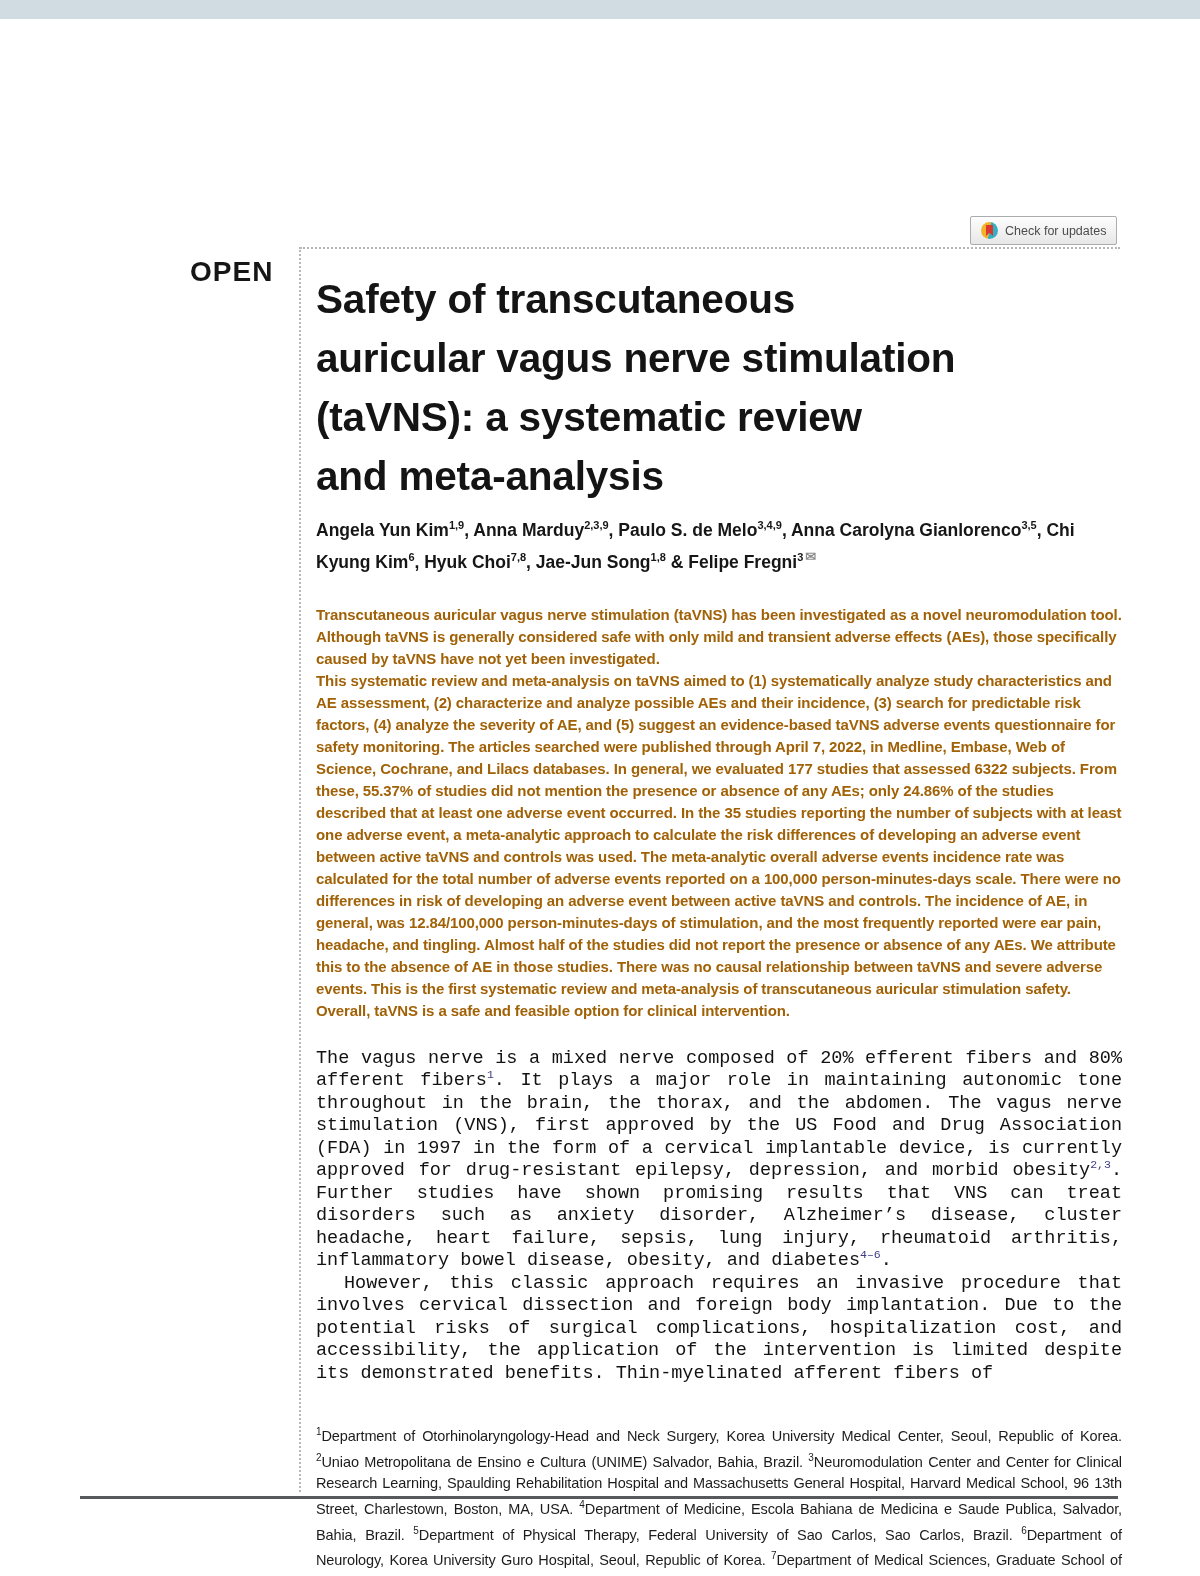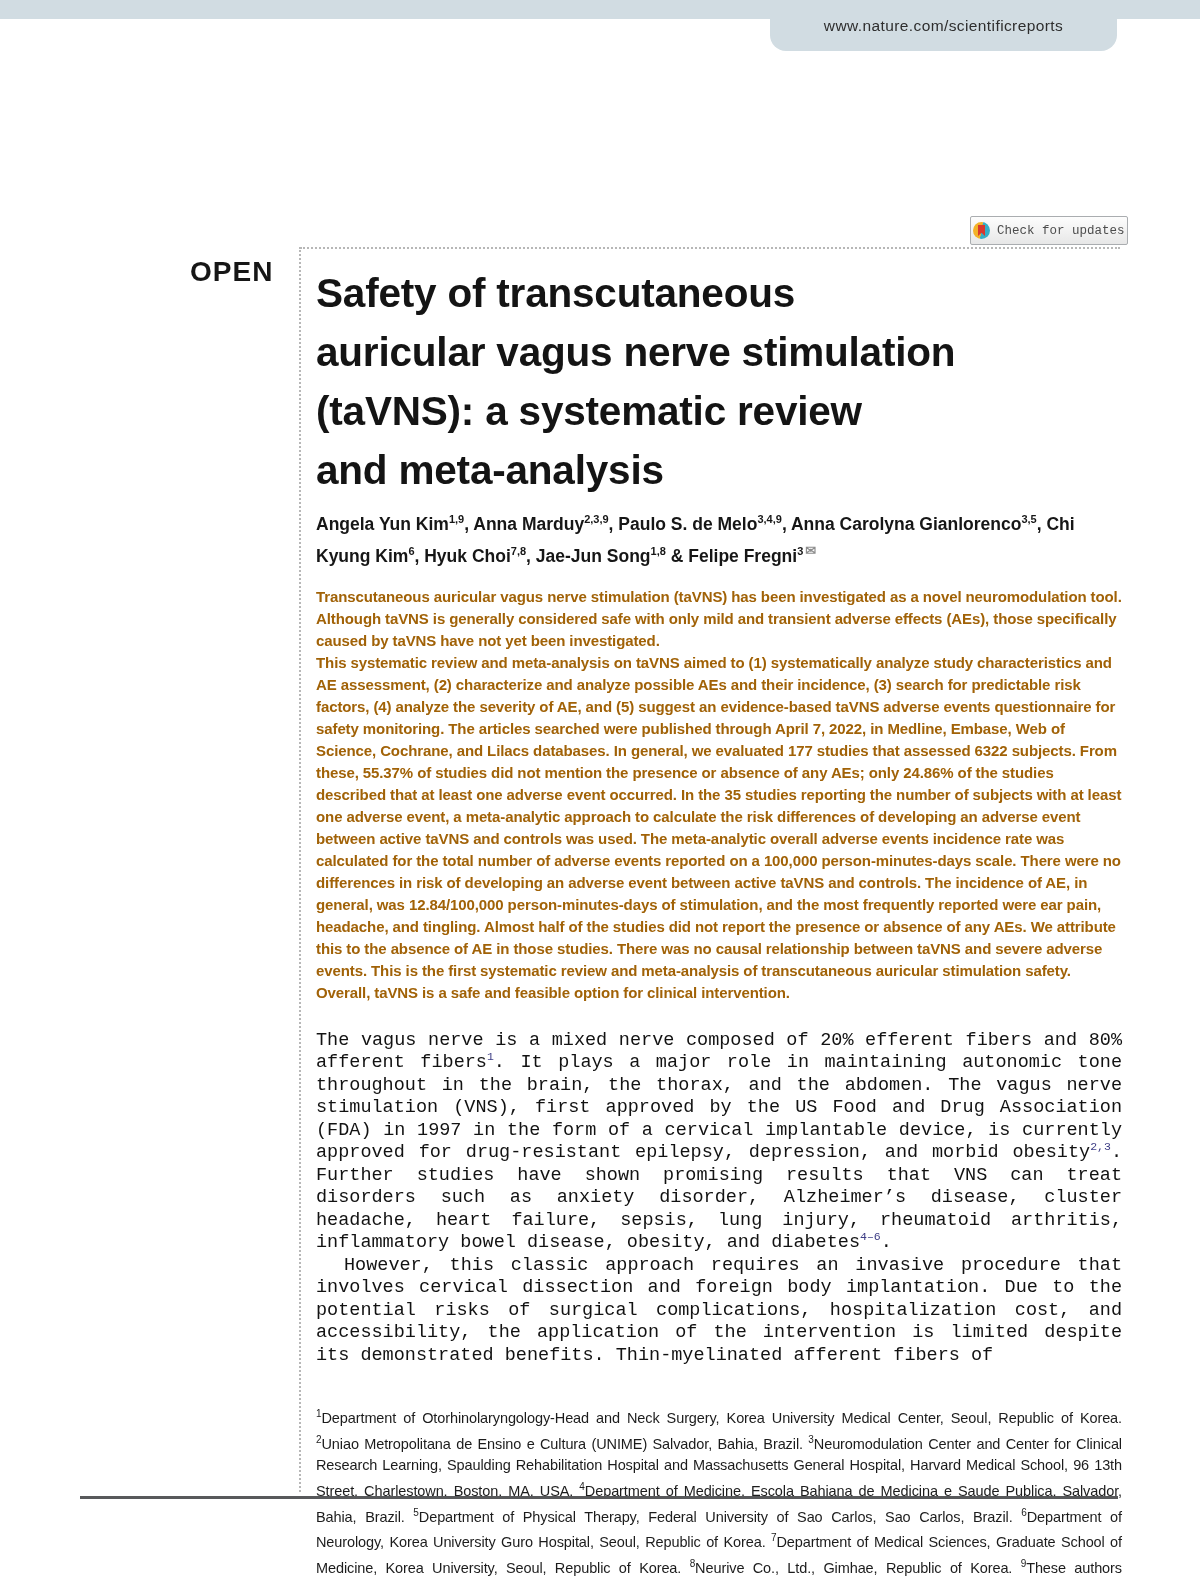--- a/index.html
+++ b/index.html
@@ -8,35 +8,35 @@
   
   .top-strip{position:absolute;left:0;top:0;width:1200px;height:19px;background:#d1dce2;}
   .url-tab{position:absolute;left:770px;top:0;width:347px;height:51px;background:#d1dce2;
            border-radius:0 0 16px 16px;display:flex;align-items:center;justify-content:center;cursor:pointer;}
   .url-tab span{font-size:15.5px;letter-spacing:.4px;color:#2e2e2e;}
   .logo{position:absolute;left:83px;top:96px;font-size:53px;color:#111;white-space:nowrap;}
   .logo .lb{font-weight:900;letter-spacing:-2px;}
   .logo .ll{font-weight:400;letter-spacing:-1px;margin-left:10px;}
   
   .badge{position:absolute;left:970px;top:216px;height:29px;display:flex;align-items:center;gap:7px;
-         padding:0 2px;background:linear-gradient(#fdfdfd,#e7e7e7);border:1px solid #aaadb0;
-         border-radius:2px;box-sizing:border-box;cursor:pointer;font-family:Liberation Mono, monospace;}
+         padding:0 10px;background:linear-gradient(#fdfdfd,#e7e7e7);border:1px solid #aaadb0;
+         border-radius:2px;box-sizing:border-box;cursor:pointer;}
   .badge .lbl{font-size:12.5px;color:#4c4c4c;}
   .cm{width:17px;height:17px;border-radius:50%;position:relative;flex:0 0 auto;
       background:linear-gradient(100deg,#f3b229 0 49%,#35aec6 51% 100%);}
   .cm .bk{position:absolute;left:5px;top:3px;width:7px;height:11px;background:#d8382e;
           clip-path:polygon(0 0,100% 0,100% 100%,50% 70%,0 100%);}
   
   .dot-h{position:absolute;left:300px;top:247px;width:820px;border-top:2px dotted #b7b7b7;}
   .dot-v{position:absolute;left:299px;top:247px;height:1245px;border-left:2px dotted #b7b7b7;}
   .open{position:absolute;left:190px;top:256px;font-size:28px;font-weight:700;letter-spacing:1px;color:#161616;}
   
   .col{position:absolute;left:316px;top:258px;width:806px;}
-  h1.title{margin:6px 0 6px 0;font-size:40.5px;line-height:59px;font-weight:700;color:#141414;letter-spacing:-.2px;}
-  .authors{font-size:17.5px;font-weight:700;line-height:27px;color:#161616;width:792px;margin-bottom:16px;}
+  h1.title{margin:12px 0 6px 0;font-size:40.5px;line-height:59px;font-weight:700;color:#141414;letter-spacing:-.2px;}
+  .authors{font-size:17.5px;font-weight:700;line-height:27px;color:#161616;width:792px;margin-bottom:28px;}
   .authors sup.asup{font-size:11px;font-weight:700;}
   .env{display:inline-block;font-size:13px;color:#8d8d8d;vertical-align:super;line-height:0;margin-left:2px;}
   .abstract{margin-bottom:26px;}
   .abstract p{margin:0;font-size:15px;font-weight:700;line-height:22px;color:#a16207;letter-spacing:-.1px;}
   
   .bodytext{margin-bottom:36px;}
   .bodytext p{margin:0;font-family:Liberation Mono, monospace;font-size:18.5px;line-height:22.5px;
               text-align:justify;color:#121212;}
   .bodytext p.ind{text-indent:28px;}
   .bodytext sup.cite{font-size:11.5px;color:#3d3d85;line-height:0;}
@@ -53,23 +53,20 @@
   .f-brand{position:absolute;right:45px;top:0;font-family:"Liberation Serif",serif;font-size:18.5px;white-space:nowrap;}
   .f-brand .bb{font-weight:700;}
   .f-page{position:absolute;right:0px;top:2px;color:#c2c2c2;font-size:16px;}
 </style>
 </head>
 <body>
 
 <div class="page">
 
   <div class="top-strip"></div>
-  <div class="url-tab">
-    <span>www.nature.com/scientificreports</span>
-  </div>
 
 
   <div class="badge">
     <span class="cm">
         <span class="bk"></span>
       </span>
     <span class="lbl">Check for updates</span>
   </div>
 
   <div class="dot-h"></div>

